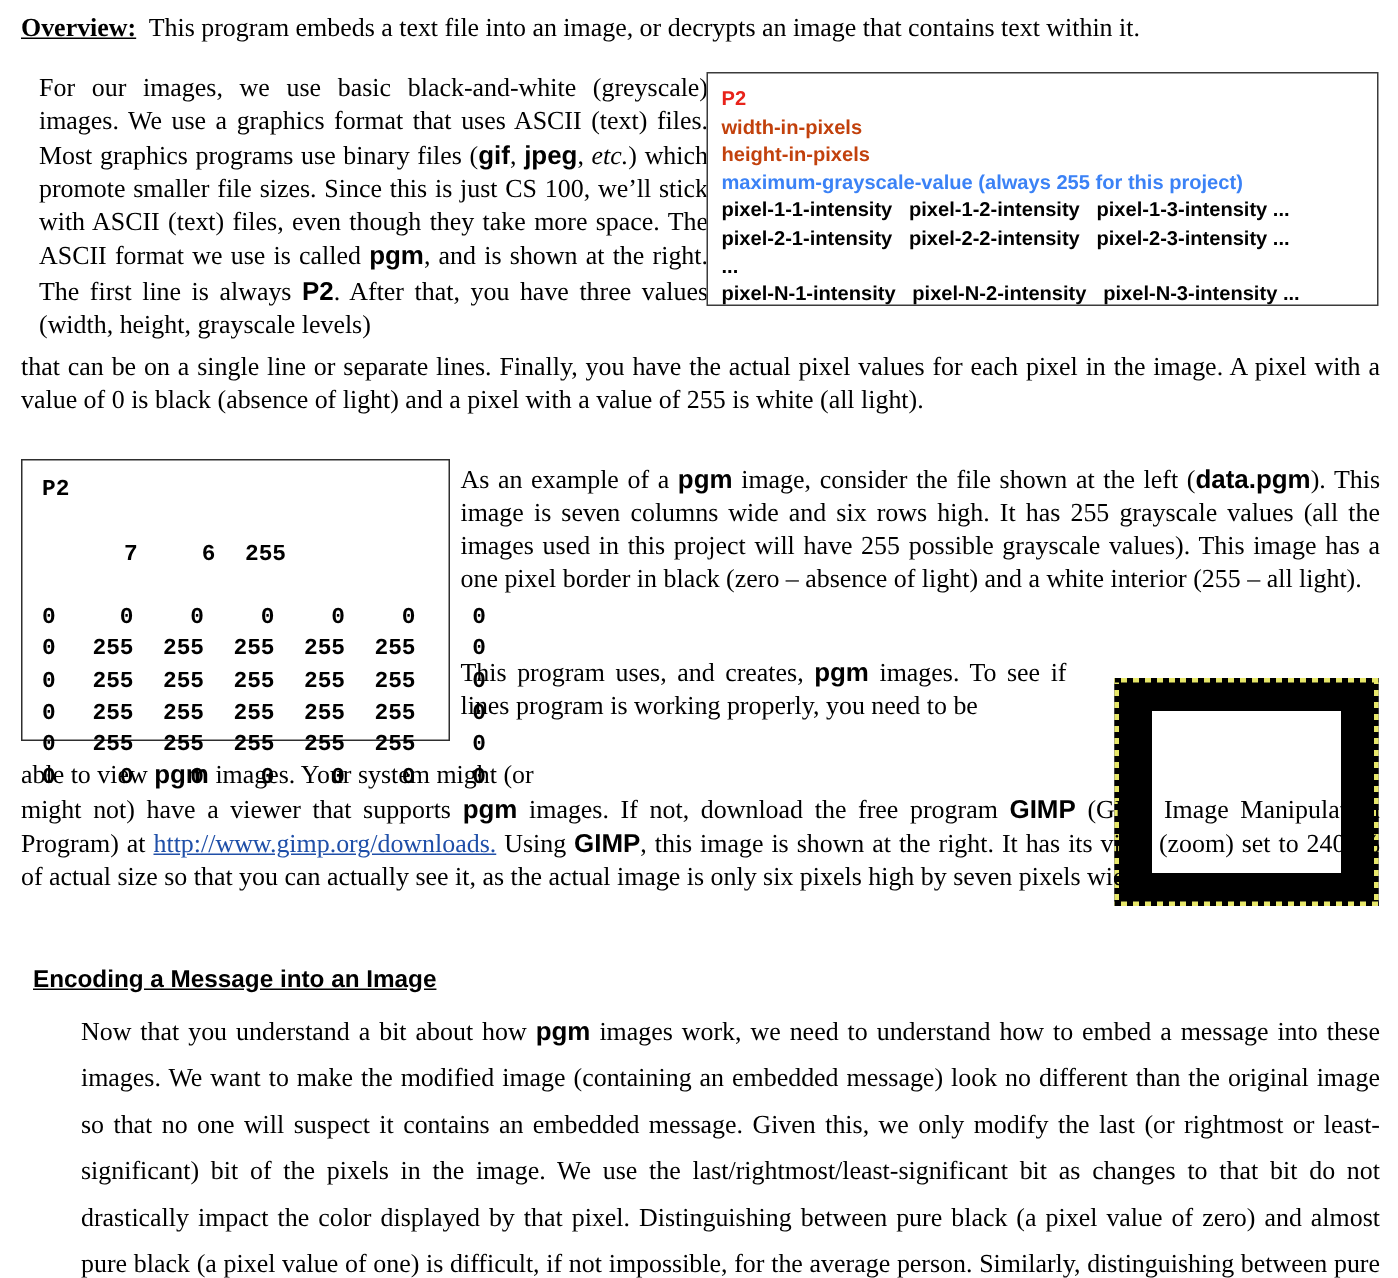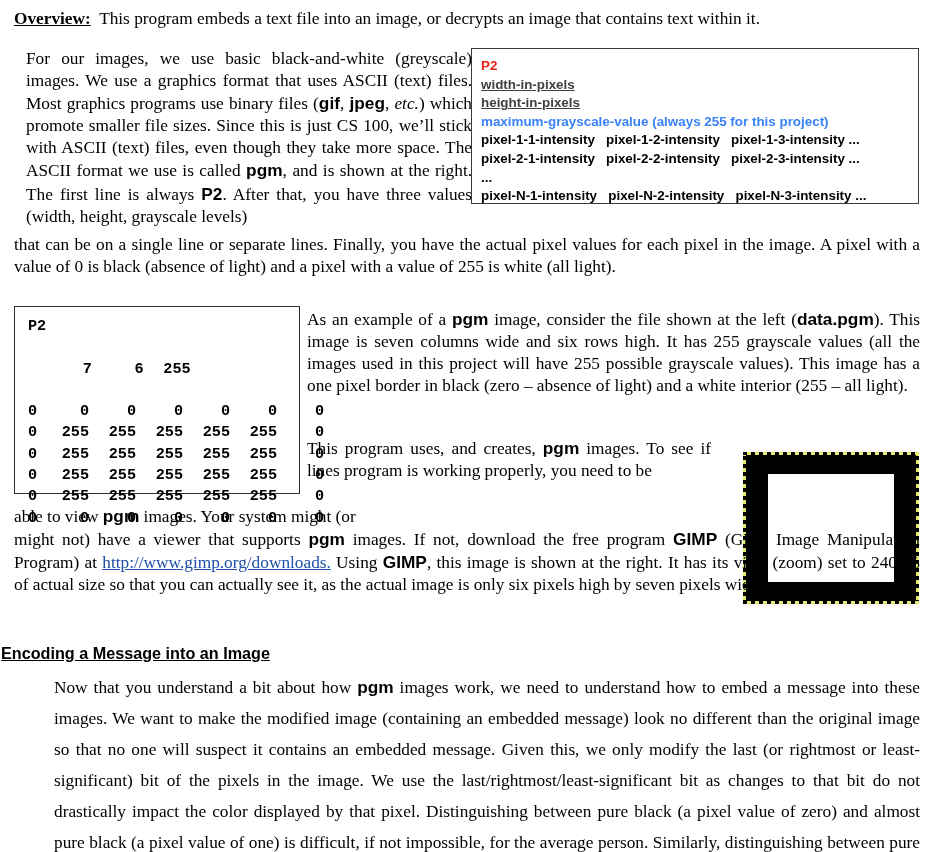--- a/index.html
+++ b/index.html
@@ -80,21 +80,21 @@
     padding: 8px 0 0 9px;
   }
   #format-box .fline {
     font-family: "Liberation Sans", "DejaVu Sans", sans-serif;
     font-weight: bold;
     font-size: 13.4px;
     line-height: 18.6px;
     white-space: pre;
   }
   .c-red   { color: #e8231a; }
-  .c-green { color: #404040; text-decoration: underline; }
+  .c-green { color: #c2410c; }
   .c-blue  { color: #3b82f6; }
   .c-black { color: #000000; }
 
   
   #cont-para {
     position: absolute;
     left: 14px;
     top: 234px;
     width: 906px;
   }
@@ -182,21 +182,21 @@
   }
   #gimp-para .l1 {
     width: 463px;
     text-align: justify;
   }
   #gimp-para .rest { width: 906px; text-align: justify; }
 
   
   #encoding-heading {
     position: absolute;
-    left: 1px;
+    left: 22px;
     top: 643px;
     font-family: "Liberation Sans", "DejaVu Sans", sans-serif;
     font-weight: bold;
     font-size: 16.2px;
     text-decoration: underline;
     line-height: 20px;
   }
 
   
   #encoding-para {

